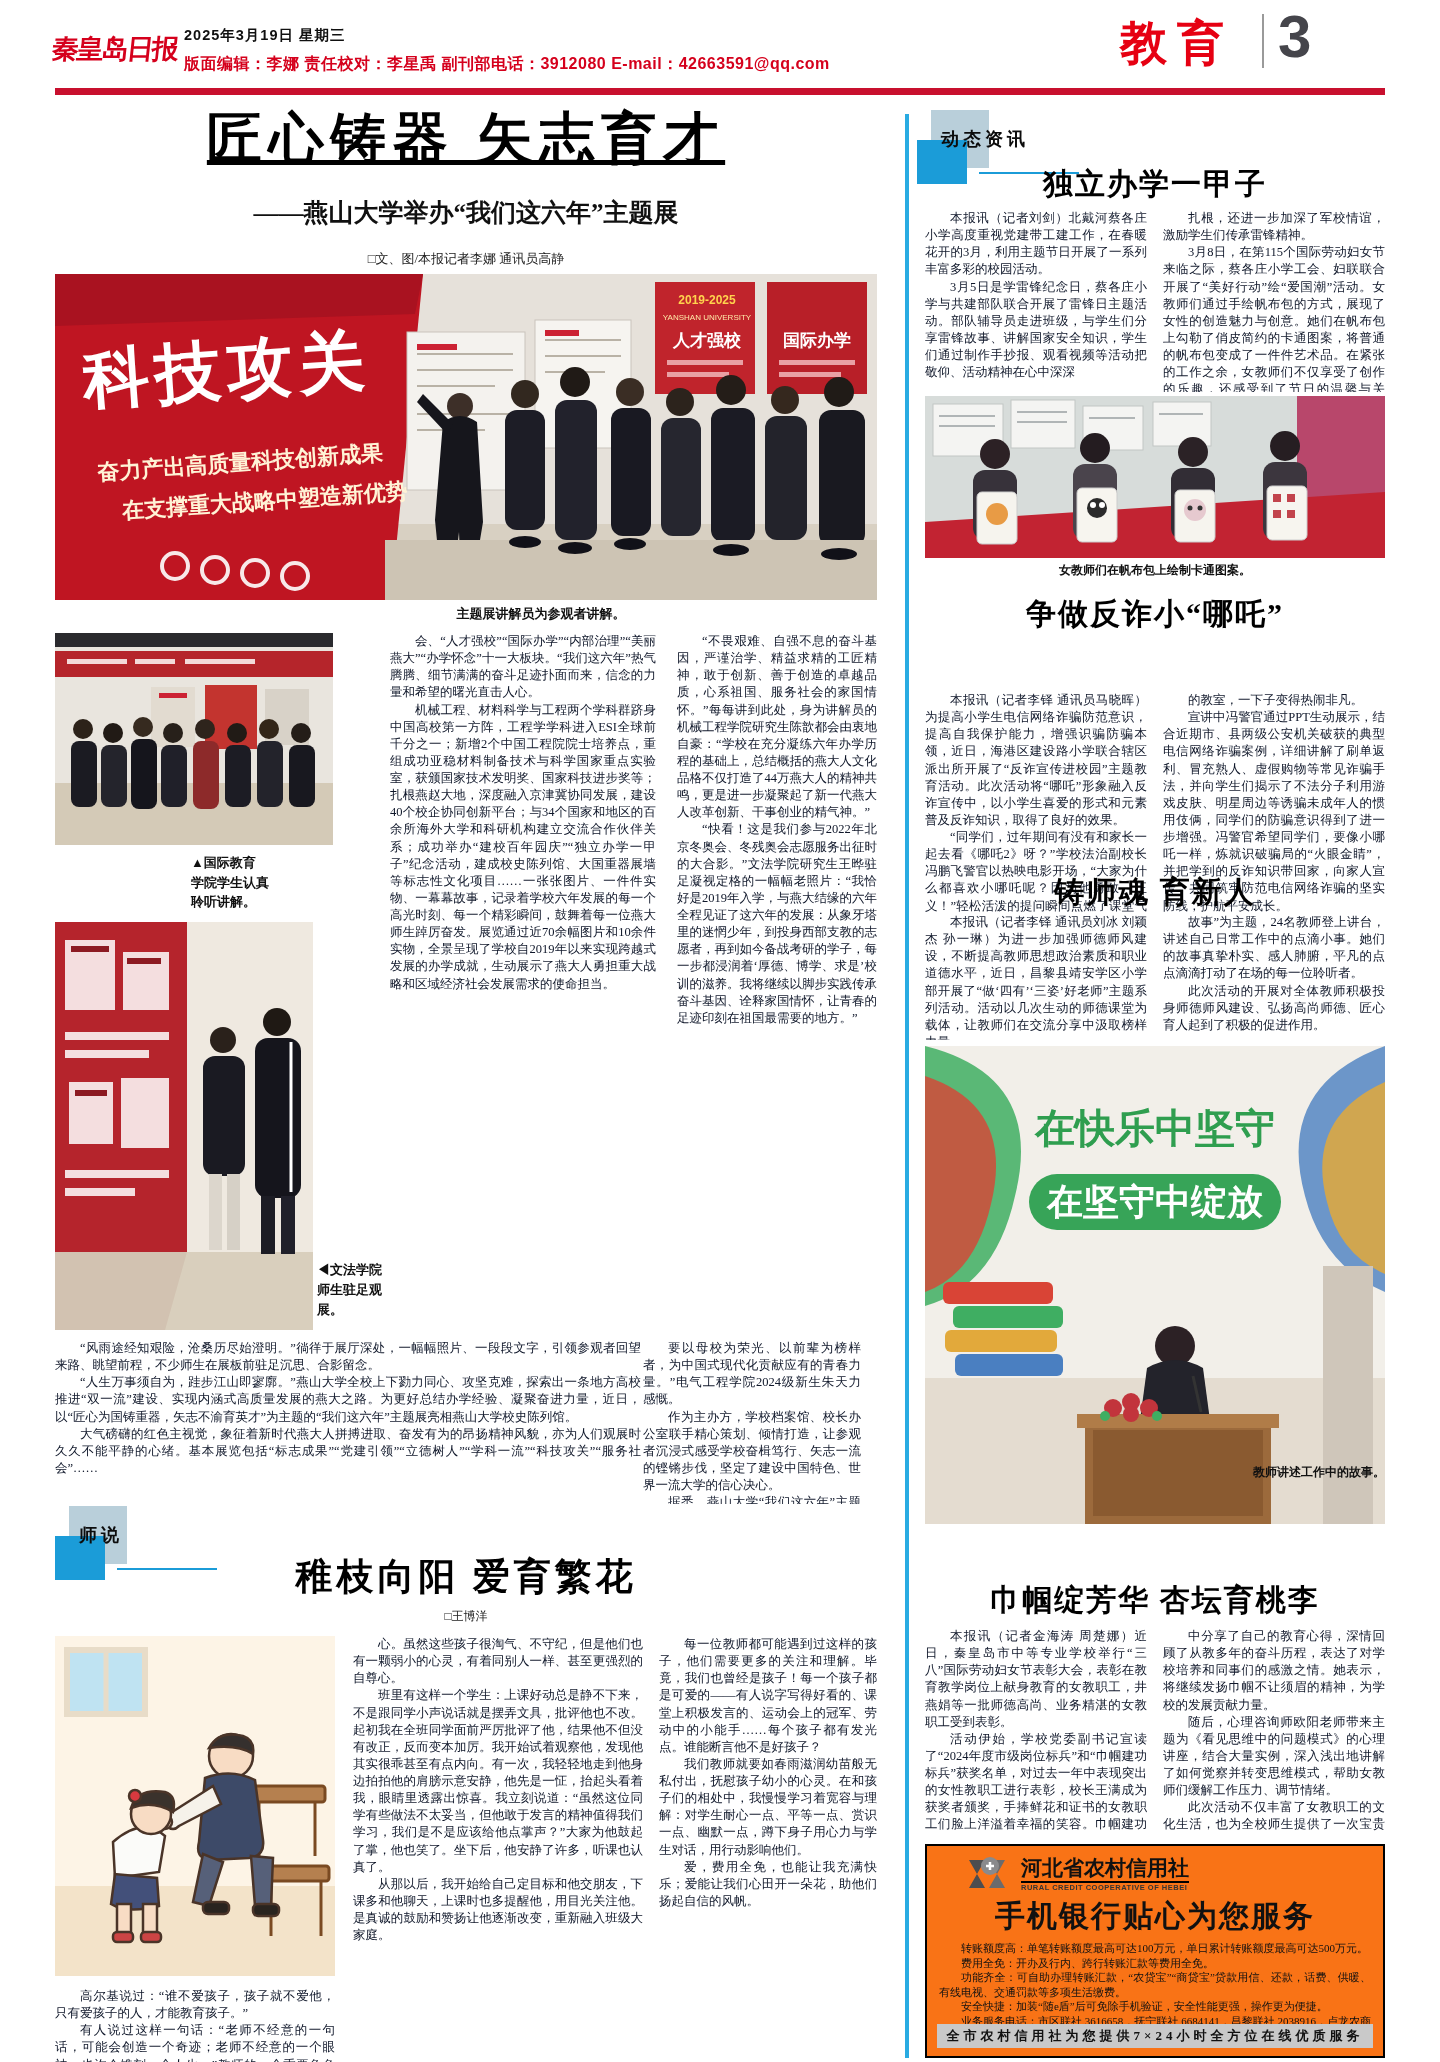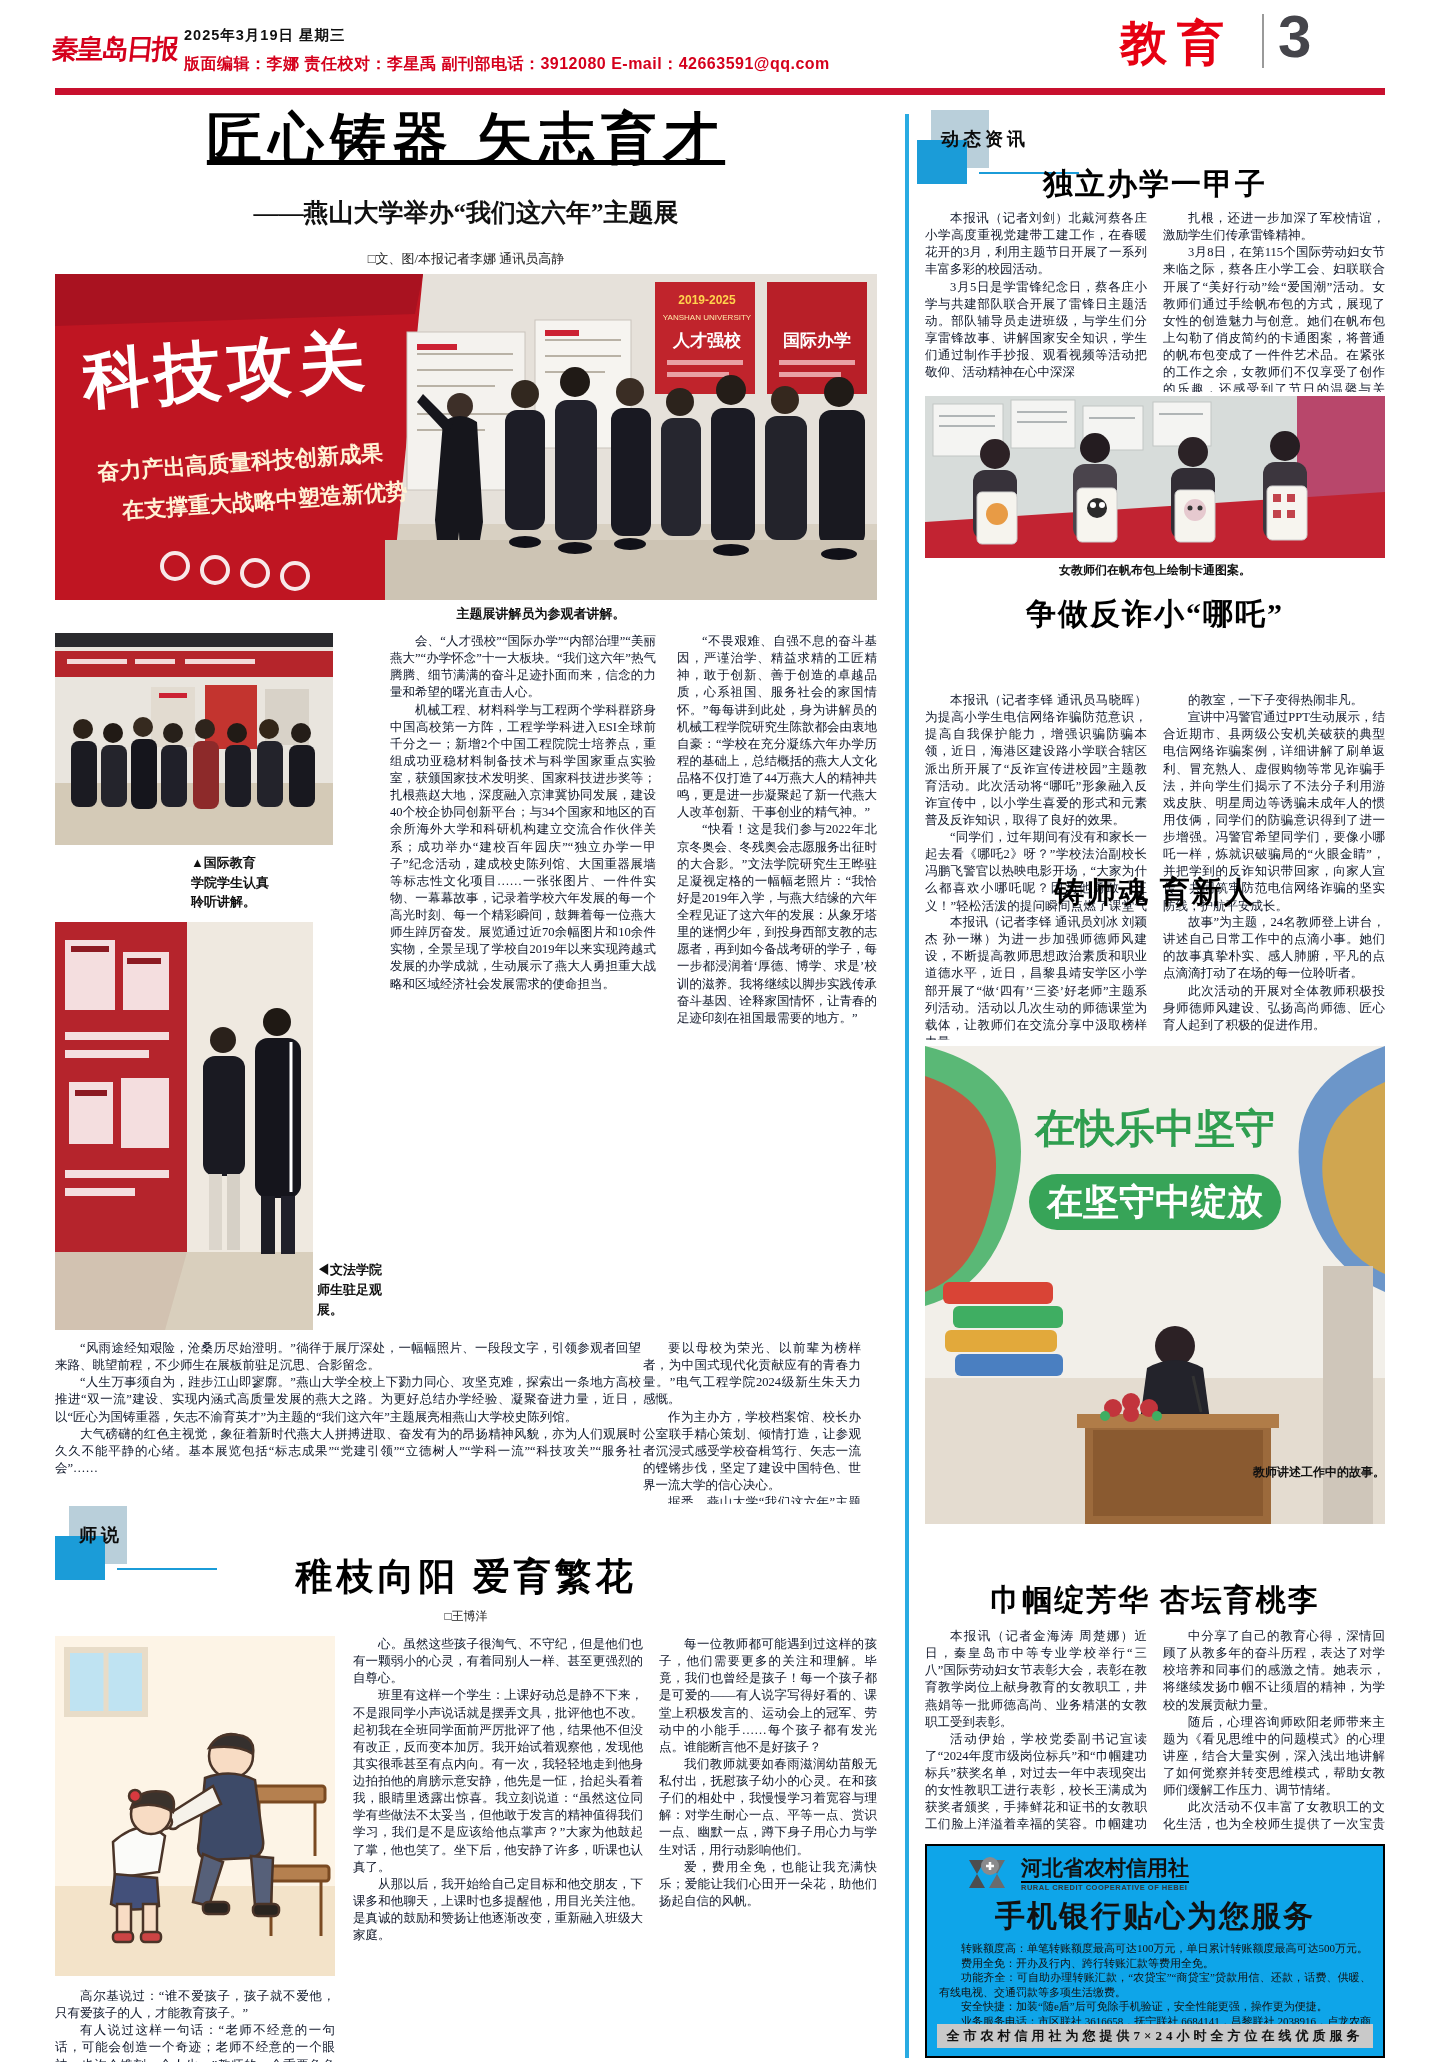--- a/index.html
+++ b/index.html
@@ -81,21 +81,21 @@
   .rcap1 { top:462px; width:460px; text-align:center; font-size:12px; }
   .rh2 { top:494px; } .rbody2 { top:548px; height:224px;margin-top:44px; }
   .rh3 { top:772px; } .rbody3 { top:814px; height:126px; }
   .rphoto2 { top:946px; width:460px; height:478px; }
   .rcap2 { top:1364px; width:460px; text-align:right; font-size:12px; }
   .rh4 { top:1480px; } .rbody4 { top:1528px; height:206px; }
   .rcols { display:flex; width:460px; }
   .rc { width:222px; flex:none; } .rc + .rc { margin-left:16px; }
 
   
-  .ad { top:1744px; left:0; width:460px; height:214px; border:2px solid #000; background:#0ea5e9; padding:8px 12px 0 12px; }
+  .ad { top:1744px; left:0; width:460px; height:214px; border:2px solid #000; background:#f97316; padding:8px 12px 0 12px; }
   .ad-logo-row { display:flex; align-items:center; margin-left:28px; }
   .ad-mark { width:46px; height:40px; flex:none; margin-right:8px; }
   .ad-brand { font-size:21px; font-weight:900; border-bottom:2.5px solid #000; line-height:1.15;
     font-family:"Liberation Sans",sans-serif; }
   .ad-brand-en { font-size:7.5px; font-weight:bold; color:#333; letter-spacing:.5px;
     font-family:"Liberation Sans",sans-serif; }
   .ad-h { text-align:center; font-size:30px; font-weight:900; letter-spacing:2px; margin:2px 0 4px 0;
     font-family:"Liberation Sans",sans-serif; white-space:nowrap; }
   .ad-lines { font-size:11px; line-height:1.32; text-align:justify; }
   .ad-lines p { text-indent:2em; }

